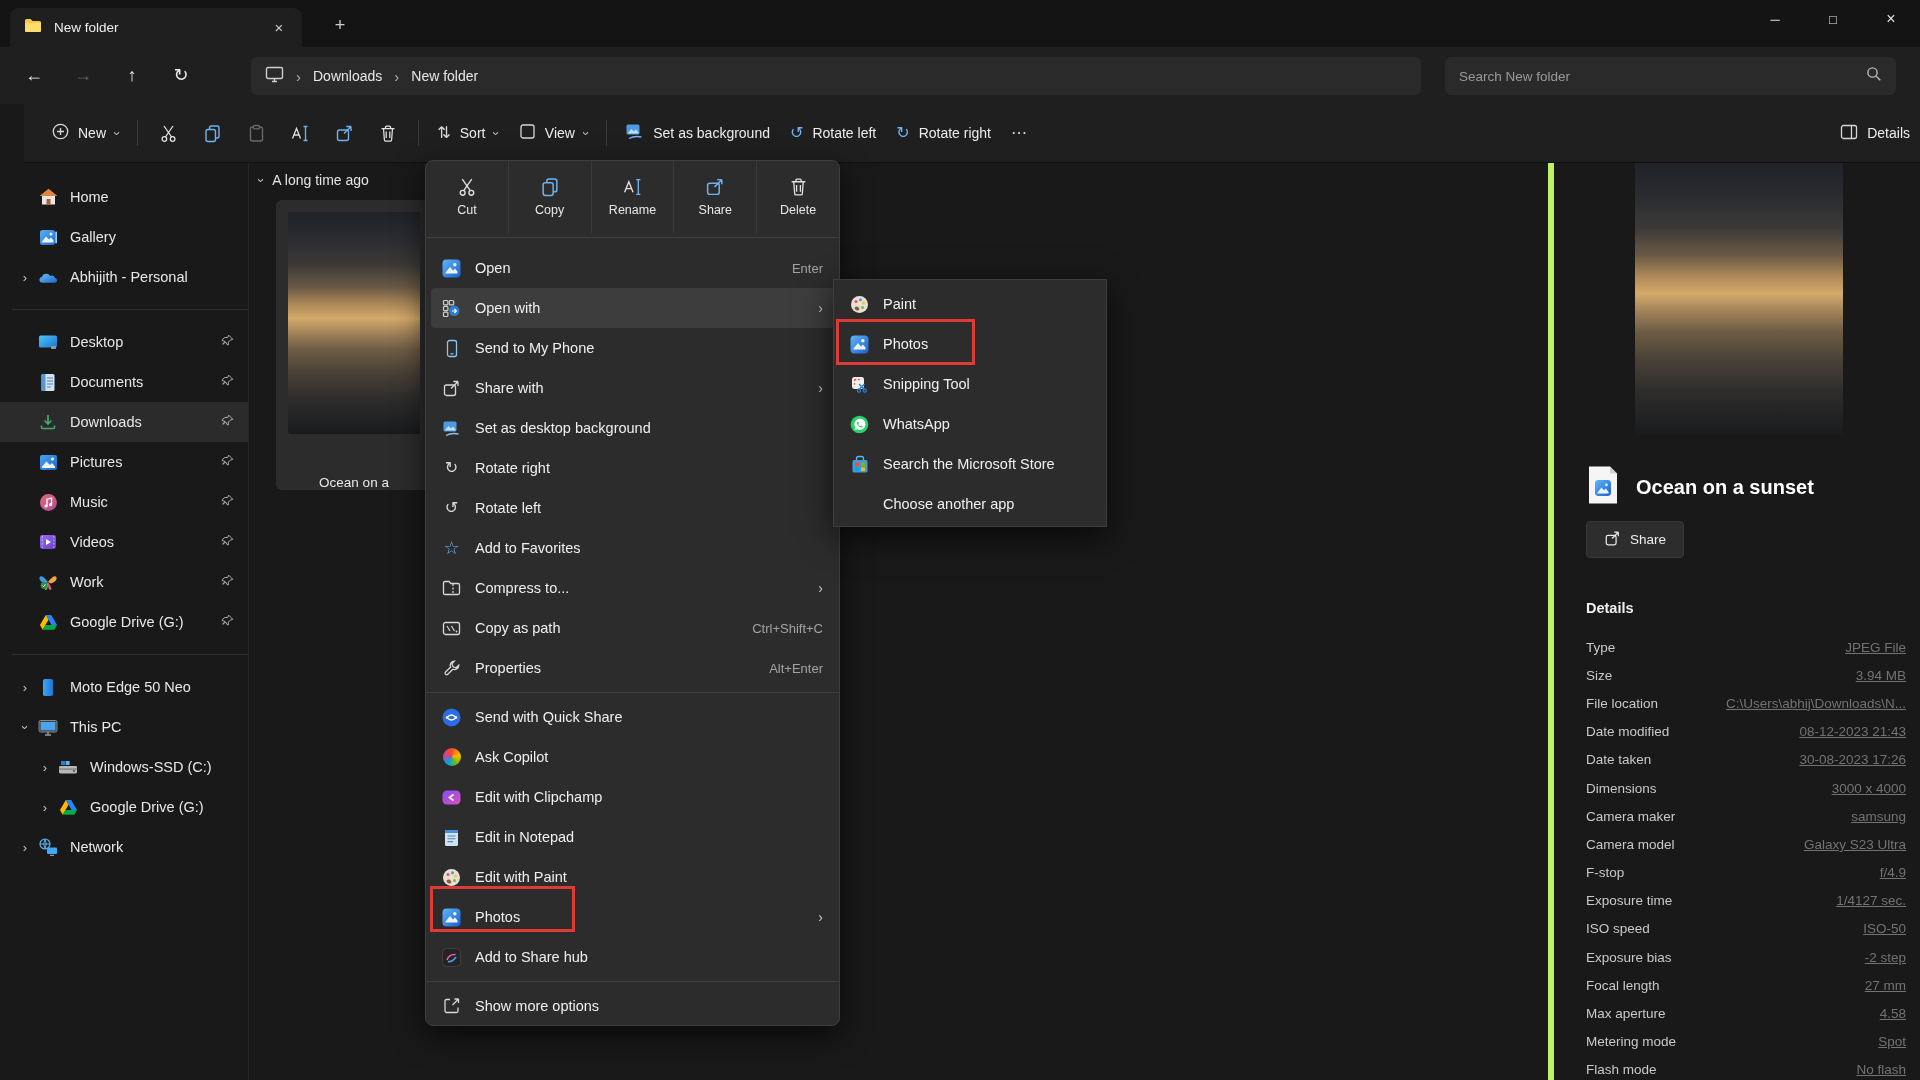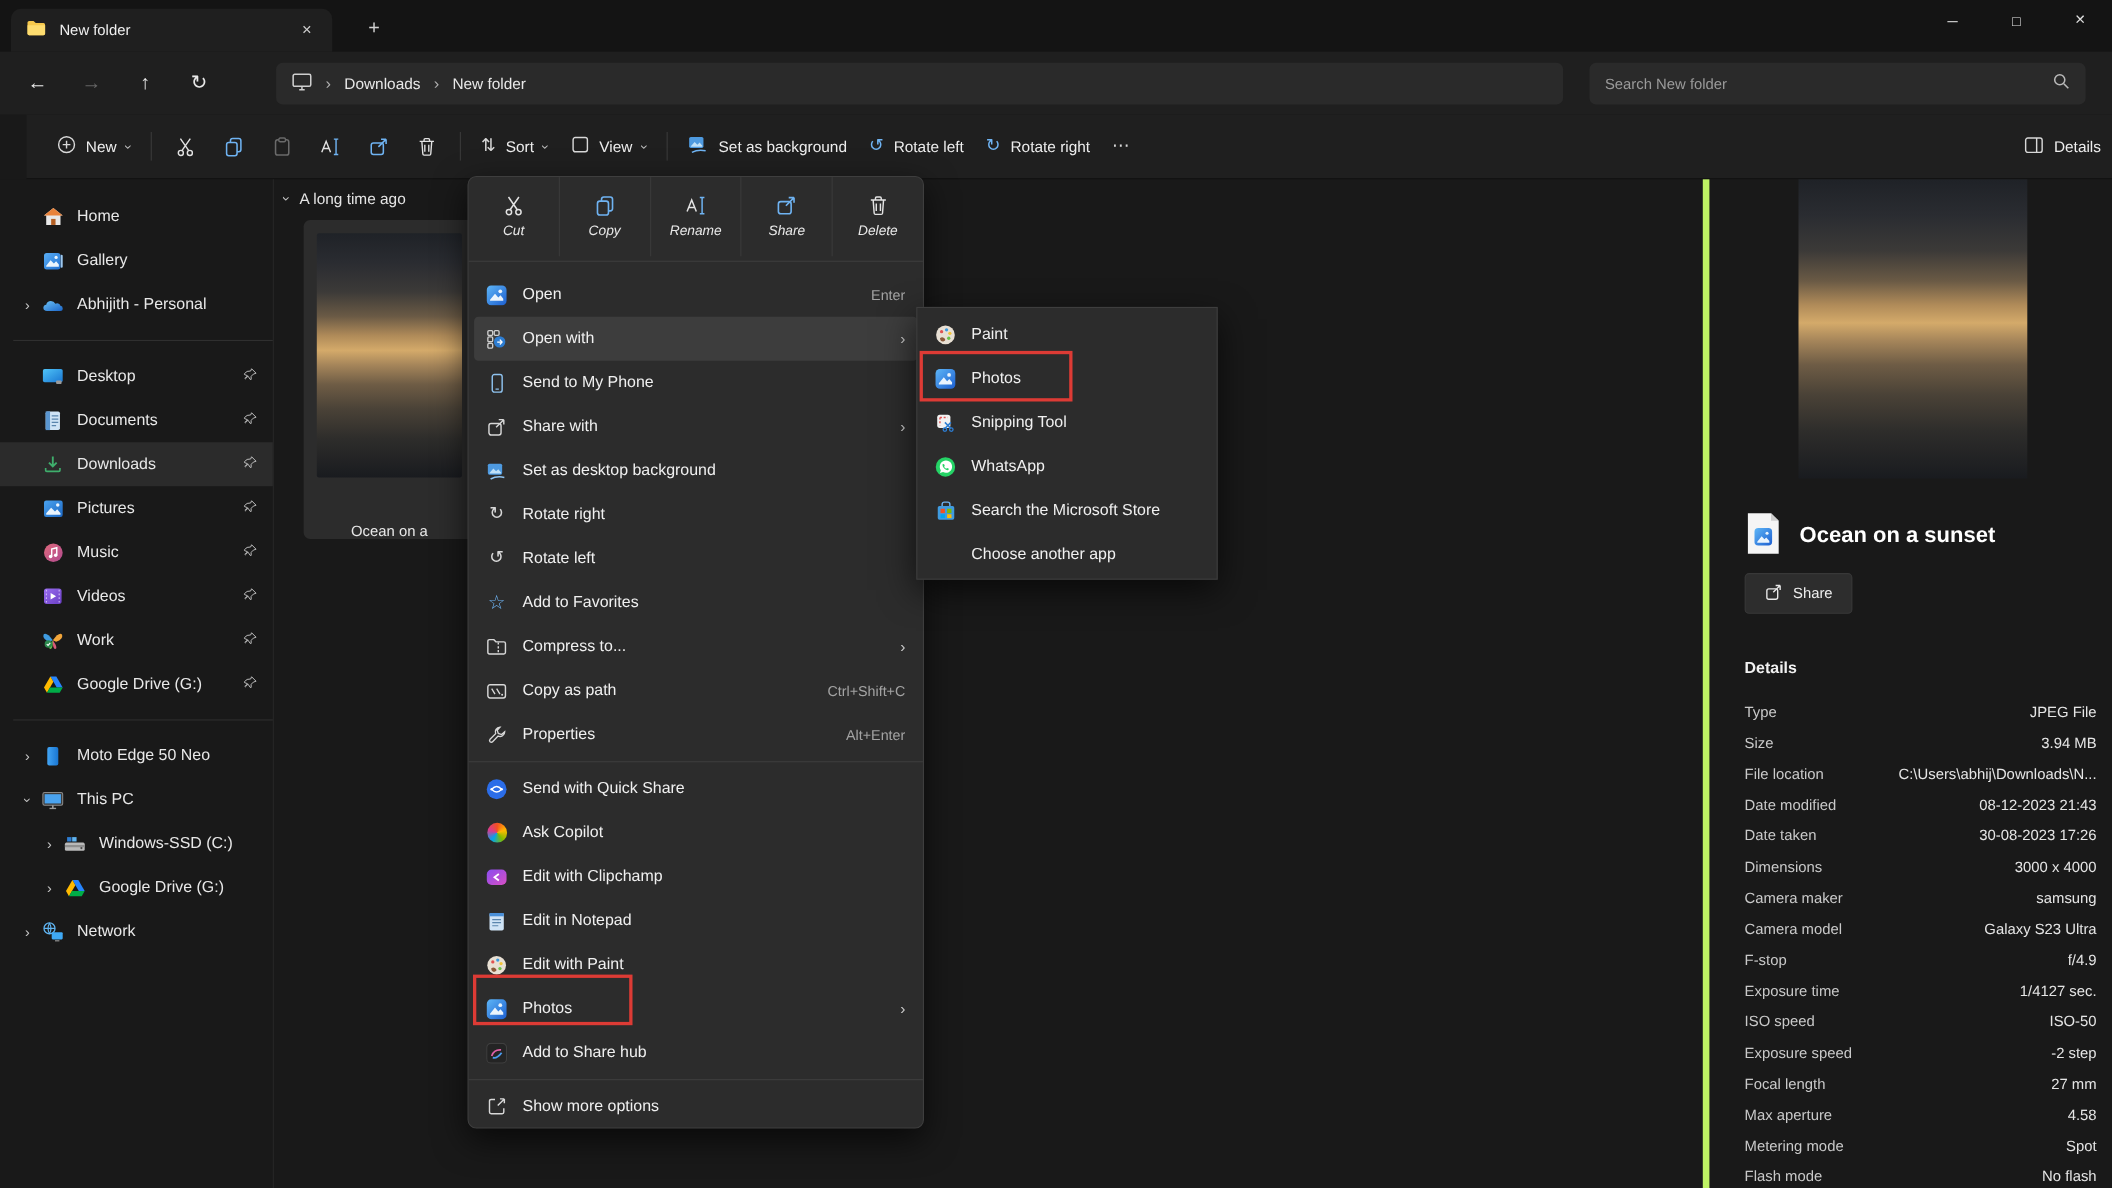--- a/index.html
+++ b/index.html
@@ -62,21 +62,21 @@
   .file-tile { position:absolute; left:276px; top:200px; width:156px; height:290px; background:#2c2c2c;
     border-radius:6px; display:flex; flex-direction:column; align-items:center;gap:32px; }
   .thumb { width:132px; height:233px; margin-top:12px; border-radius:2px; }
   .sunset { background:linear-gradient(180deg,#1f2227 0%,#2a2c31 12%,#3c3a38 24%,#6a5a45 34%,
     #b08b59 42%,#d4aa6a 48%,#a5855a 54%,#6e5c45 62%,#4a4237 72%,#2e2d2b 84%,#191b1f 100%); }
   .tile-caption { margin-top:9px; font-size:13.5px; color:#e8e8e8; }
 
   
   .menu { position:absolute; left:425px; top:160px; width:415px; height:866px; background:#2c2c2c;
     border:1px solid #3e3e3e; border-radius:8px; box-shadow:0 10px 30px rgba(0,0,0,.65); z-index:10; }
-  .qa-row { height:72px; display:flex;font-style:italic; }
+  .qa-row { height:72px; display:flex; }
   .qa { flex:1; display:flex; flex-direction:column; align-items:center; justify-content:center;
     gap:6px; font-size:12.5px; color:#e8e8e8; }
   .qa + .qa { border-left:1px solid #3a3a3a; }
   .menu-sep { height:1px; background:#3e3e3e; margin:4px 0; }
   .menu-list { padding:6px 0 0 0; }
   .mi { height:40px; margin:0 5px; border-radius:4px; display:flex; align-items:center;
     padding:0 11px; gap:14px; font-size:14.5px; color:#f0f0f0; }
   .mi.hl { background:#3d3d3d; }
   .mi .mic { width:19px; height:19px; flex:0 0 19px; display:flex; align-items:center; justify-content:center; }
   .mi .shortcut { margin-left:auto; color:#a3a3a3; font-size:13px; }
@@ -93,21 +93,21 @@
     border-left:6px solid #bef264; }
   .preview-photo { position:absolute; left:81px; top:0; width:208px; height:272px; }
   .file-head { position:absolute; left:32px; top:302px; display:flex; align-items:center; }
   .file-head .title { margin-left:16px; font-size:20px; font-weight:bold; color:#ffffff; }
   .share-btn { position:absolute; left:32px; top:358px; width:98px; height:37px; background:#2d2d2d;
     border:1px solid #383838; border-radius:4px; display:flex; align-items:center; justify-content:center;
     gap:9px; font-size:13.5px; color:#eeeeee; }
   .details-header { position:absolute; left:32px; top:437px; font-size:14.5px; font-weight:bold; color:#f0f0f0; }
   .detail-rows { position:absolute; left:32px; top:470px; width:320px; }
   .drow { height:28.2px; display:flex; align-items:center; font-size:13.5px; color:#c9c9c9; }
-  .drow .dval { margin-left:auto; text-align:right; color:#e5e5e5; white-space:nowrap; }
+  .drow .dval { margin-left:auto; text-align:right; color:#737373; white-space:nowrap;text-decoration:underline; }
   .glyph-ic { font-size:16px; color:#d8d8d8; line-height:1; }
   .glyph-ic.blue { color:#6fb3f2; }
 </style>
 </head>
 <body>
 
 <div class="titlebar">
   <div class="tab">
     <span>
       <svg width="18" height="15" viewBox="0 0 18 15">
@@ -913,21 +913,21 @@
       </div>
     <div class="drow">
         <span>Exposure time</span>
         <span class="dval">1/4127 sec.</span>
       </div>
     <div class="drow">
         <span>ISO speed</span>
         <span class="dval">ISO-50</span>
       </div>
     <div class="drow">
-        <span>Exposure speed</span>
+        <span>Exposure bias</span>
         <span class="dval">-2 step</span>
       </div>
     <div class="drow">
         <span>Focal length</span>
         <span class="dval">27 mm</span>
       </div>
     <div class="drow">
         <span>Max aperture</span>
         <span class="dval">4.58</span>
       </div>

